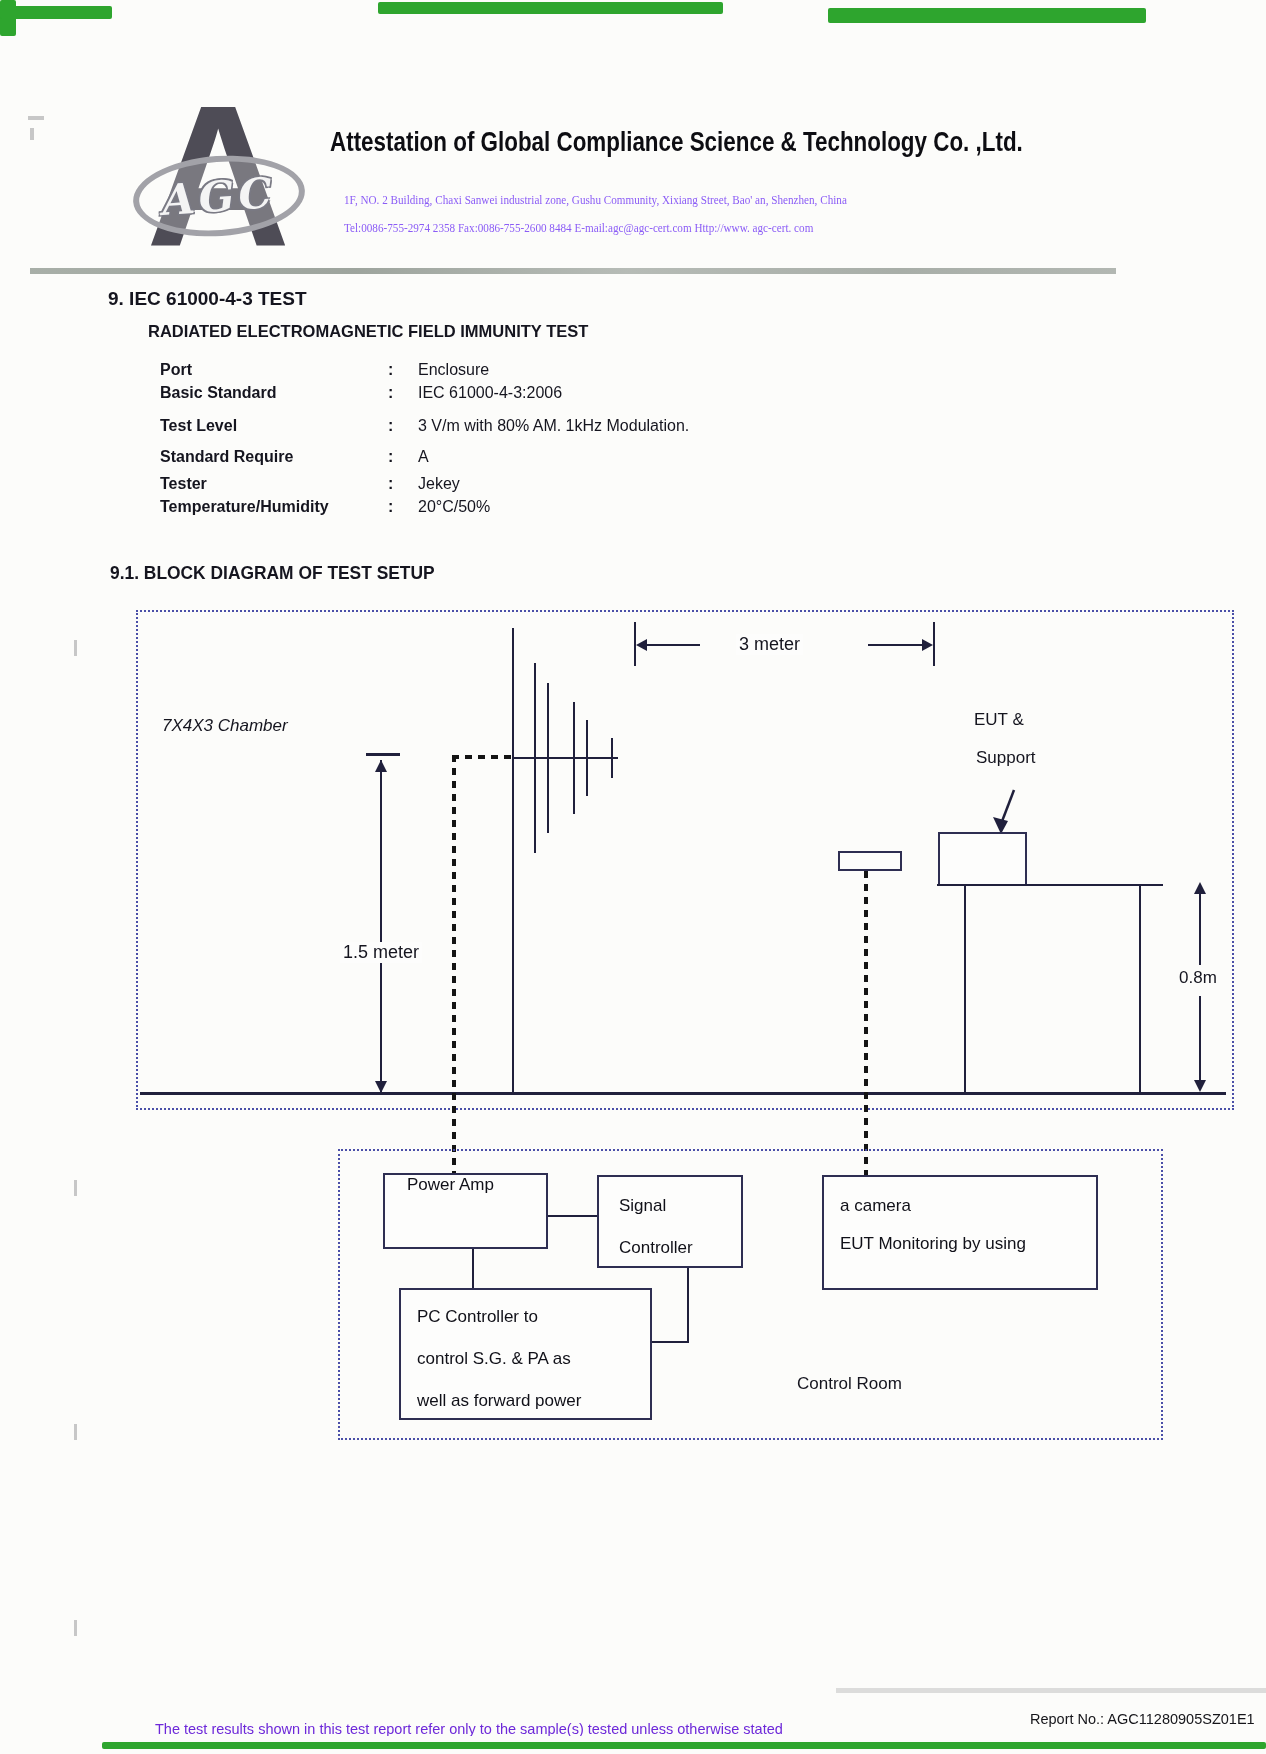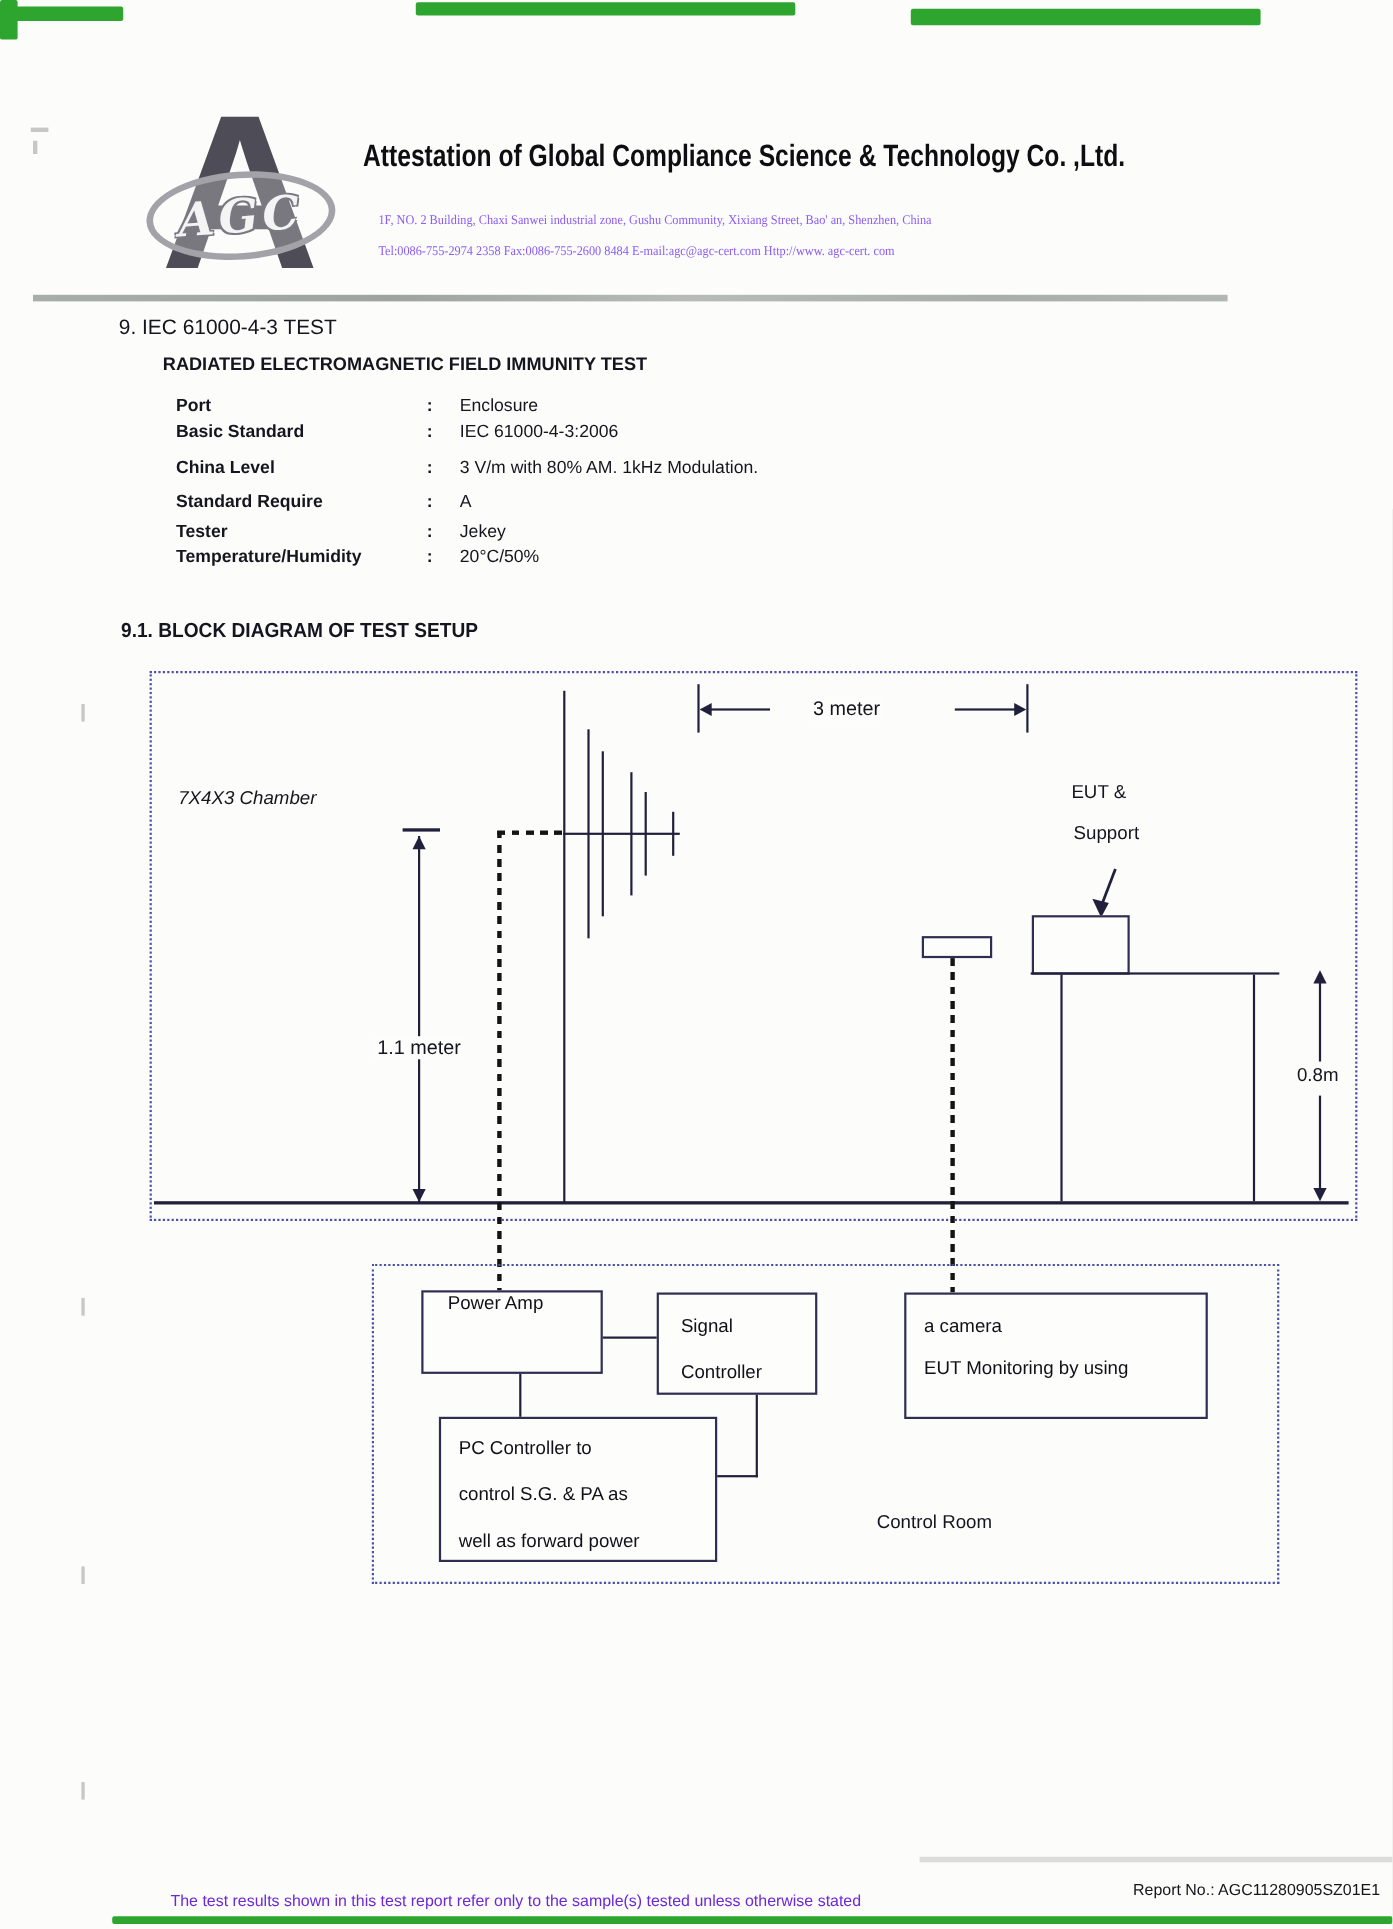--- a/index.html
+++ b/index.html
@@ -15,21 +15,21 @@
   .logo-a{font-weight:bold;color:#4e4c56;font-size:200px;line-height:1;letter-spacing:-6px;}
   .logo-ring{border:6px solid #a2a2a8;border-radius:50%;background:rgba(250,250,250,.25);
              display:flex;align-items:center;justify-content:center;}
   .logo-ring span{font-family:"DejaVu Serif", serif;font-style:italic;font-weight:bold;font-size:42px;
     color:#f4f4f4;letter-spacing:4px;
     text-shadow:-1.5px -1.5px 0 #7a7a84,1.5px -1.5px 0 #7a7a84,-1.5px 1.5px 0 #7a7a84,1.5px 1.5px 0 #7a7a84;}
   .company{font-size:28px;font-weight:bold;color:#0d0d12;}
   .addr{font-size:12px;color:#8b5cf6;font-family:Liberation Serif, serif;}
   .divider{background:linear-gradient(90deg,#99a199,#8d958d 30%,#aab0aa 55%,#99a099 80%,#a5aba5);opacity:.85;}
   
-  .h9{font-size:19px;font-weight:normal;}
+  .h9{font-size:19px;font-weight:bold;}
   .h9sub{font-size:16.5px;font-weight:bold;}
   .h91{font-size:18.5px;font-weight:bold;}
   .row{font-size:16px;}
   .row .lbl{font-weight:bold;position:absolute;left:0;top:0;}
   .row .sep{font-weight:bold;position:absolute;left:228px;top:0;}
   .row .val{position:absolute;left:258px;top:0;}
   
   .dotted-rect{border:2px dotted #4a4fa8;}
   .line{background:#20203c;}
   .dbox{border:2px solid #2e2e52;background:#fdfdfc;font-size:17px;color:#101018;}
@@ -85,21 +85,21 @@
     <span class="lbl">Port</span>
     <span class="sep">:</span>
     <span class="val">Enclosure</span>
   </div>
   <div class="abs row" style="left:160px;top:384px;width:620px;height:20px;">
     <span class="lbl">Basic Standard</span>
     <span class="sep">:</span>
     <span class="val">IEC 61000-4-3:2006</span>
   </div>
   <div class="abs row" style="left:160px;top:417px;width:620px;height:20px;">
-    <span class="lbl">China Level</span>
+    <span class="lbl">Test Level</span>
     <span class="sep">:</span>
     <span class="val">3 V/m with 80% AM. 1kHz Modulation.</span>
   </div>
   <div class="abs row" style="left:160px;top:448px;width:620px;height:20px;">
     <span class="lbl">Standard Require</span>
     <span class="sep">:</span>
     <span class="val">A</span>
   </div>
   <div class="abs row" style="left:160px;top:475px;width:620px;height:20px;">
     <span class="lbl">Tester</span>
@@ -133,21 +133,21 @@
   <div class="abs line" style="left:644px;top:644px;width:56px;height:2px;"></div>
   <div class="abs tri left" style="left:636px;top:639px;"></div>
   <div class="abs line" style="left:868px;top:644px;width:56px;height:2px;"></div>
   <div class="abs tri right" style="left:922px;top:639px;"></div>
   <div class="abs dimlabel" style="left:736px;top:634px;">3 meter</div>
 
   <div class="abs line" style="left:366px;top:753px;width:34px;height:3px;"></div>
   <div class="abs line" style="left:380px;top:760px;width:2px;height:334px;"></div>
   <div class="abs tri up" style="left:375px;top:760px;"></div>
   <div class="abs tri down" style="left:375px;top:1081px;"></div>
-  <div class="abs dimlabel" style="left:340px;top:942px;">1.1 meter</div>
+  <div class="abs dimlabel" style="left:340px;top:942px;">1.5 meter</div>
 
   <div class="abs hcable" style="left:452px;top:755px;width:60px;"></div>
   <div class="abs vcable" style="left:452px;top:755px;height:420px;"></div>
 
   <div class="abs dlabel" style="left:974px;top:710px;">EUT &amp;</div>
   <div class="abs dlabel" style="left:976px;top:748px;">Support</div>
   <svg class="abs" style="left:988px;top:788px;" width="34" height="48" viewBox="0 0 34 48">
     <line x1="26" y1="2" x2="13" y2="36" stroke="#20203c" stroke-width="2.5"></line>
     <polygon points="13,46 5,29 20,33" fill="#20203c"></polygon>
   </svg>

